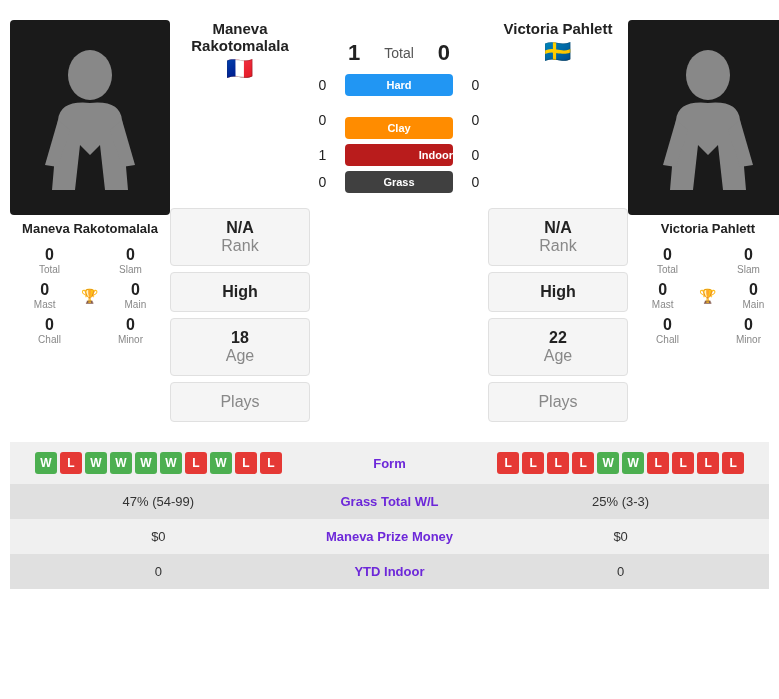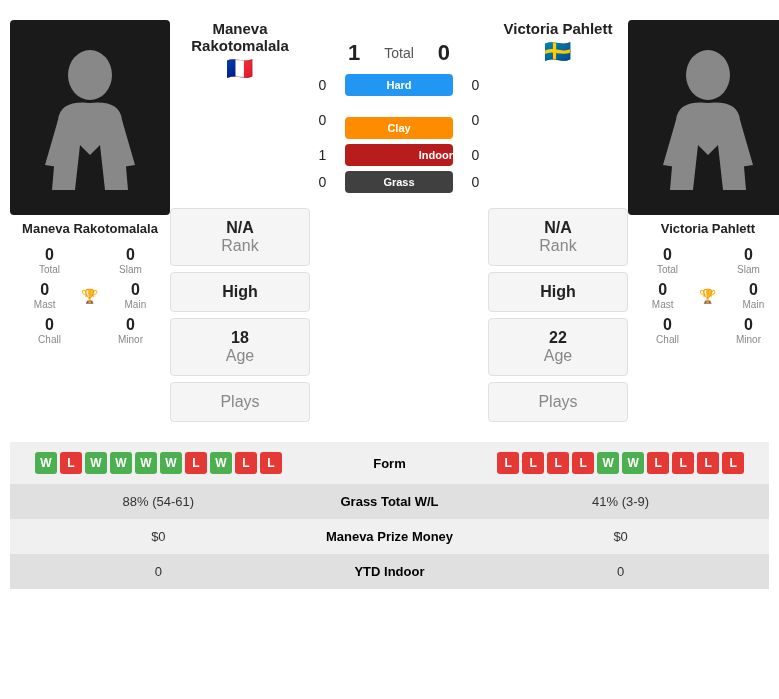--- a/index.html
+++ b/index.html
@@ -137,21 +137,21 @@
     }
 
     .stats-table td {
       padding: 10px 12px;
       font-size: 13px;
       text-align: center;
     }
 
     .stats-table .label-col {
       font-weight: bold;
-      color: #000000;
+      color: #6d28d9;
     }
 
     .stats-table .value-col {
       color: #333;
     }
 
     
     .form-badges {
       display: flex;
       gap: 3px;
@@ -456,23 +456,23 @@
               <div class="form-badge form-w">W</div>
               <div class="form-badge form-w">W</div>
               <div class="form-badge form-l">L</div>
               <div class="form-badge form-l">L</div>
               <div class="form-badge form-l">L</div>
               <div class="form-badge form-l">L</div>
             </div>
         </td>
       </tr>
     <tr>
-      <td class="value-col">88% (54-61)</td>
+      <td class="value-col">47% (54-99)</td>
       <td class="label-col">Grass Total W/L</td>
-      <td class="value-col">41% (3-9)</td>
+      <td class="value-col">25% (3-3)</td>
     </tr>
         <tr>
       <td class="value-col">$0</td>
       <td class="label-col">Maneva Prize Money</td>
       <td class="value-col">$0</td>
     </tr>
         <tr>
       <td class="value-col">0</td>
       <td class="label-col">YTD Indoor</td>
       <td class="value-col">0</td>

